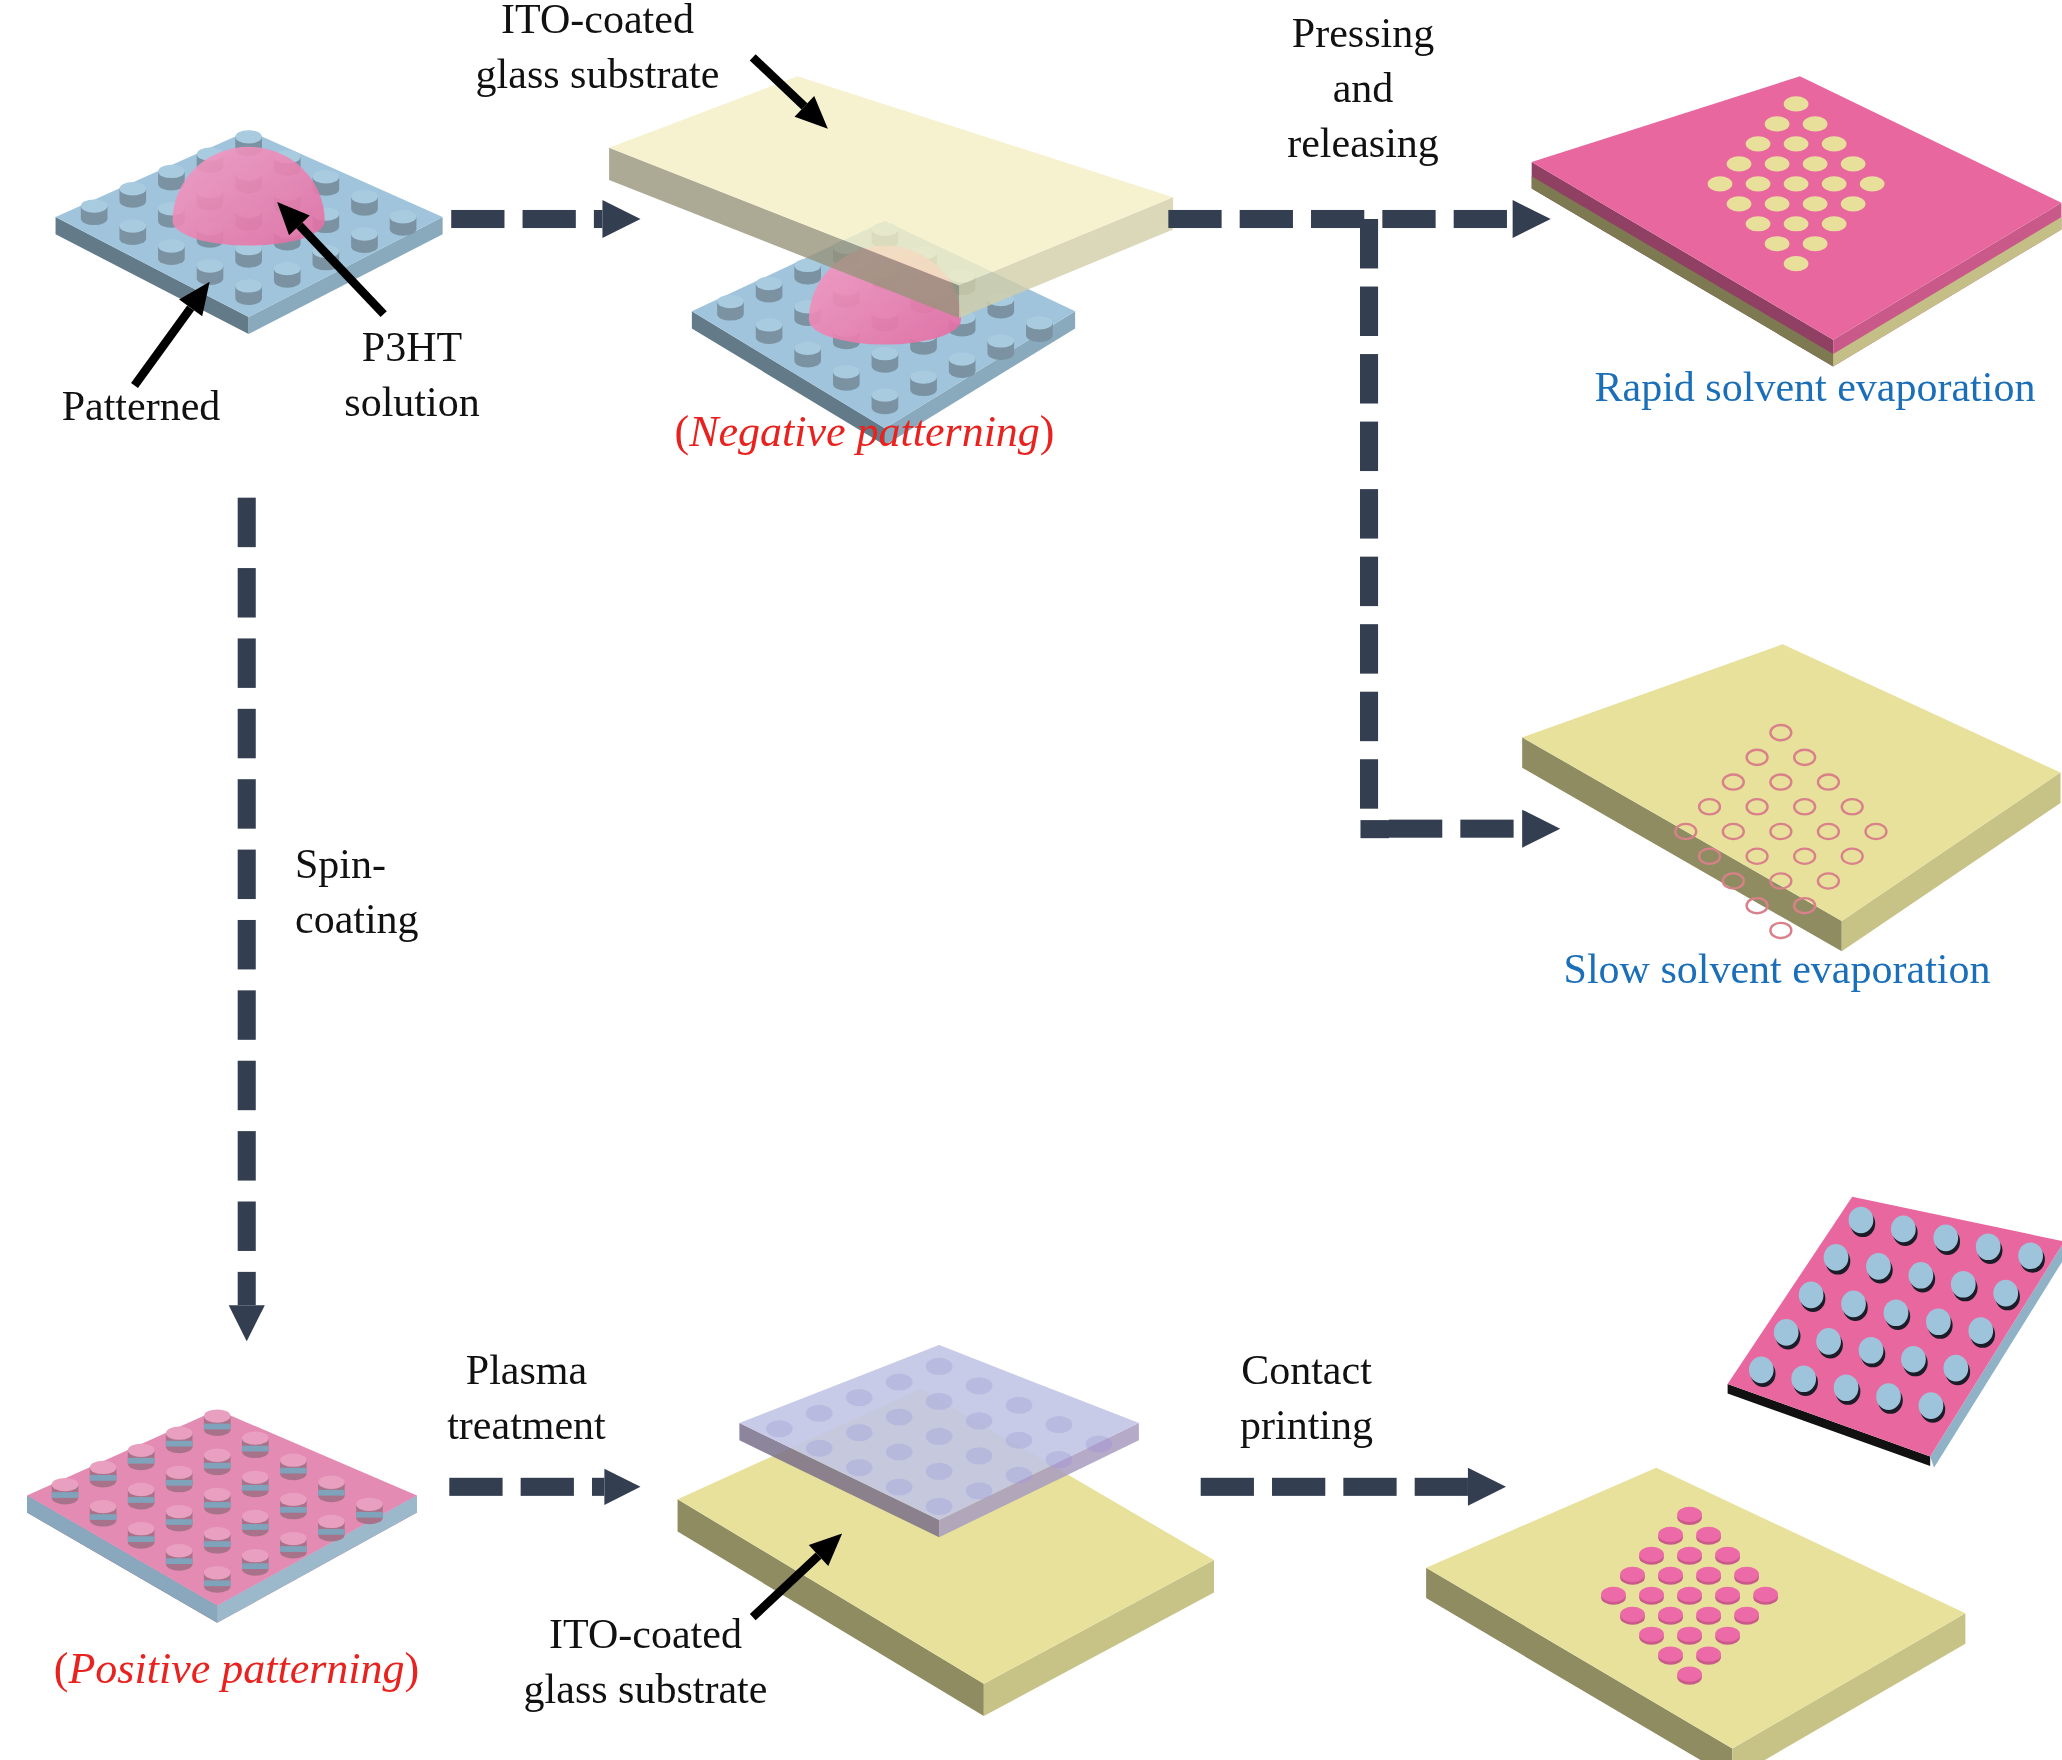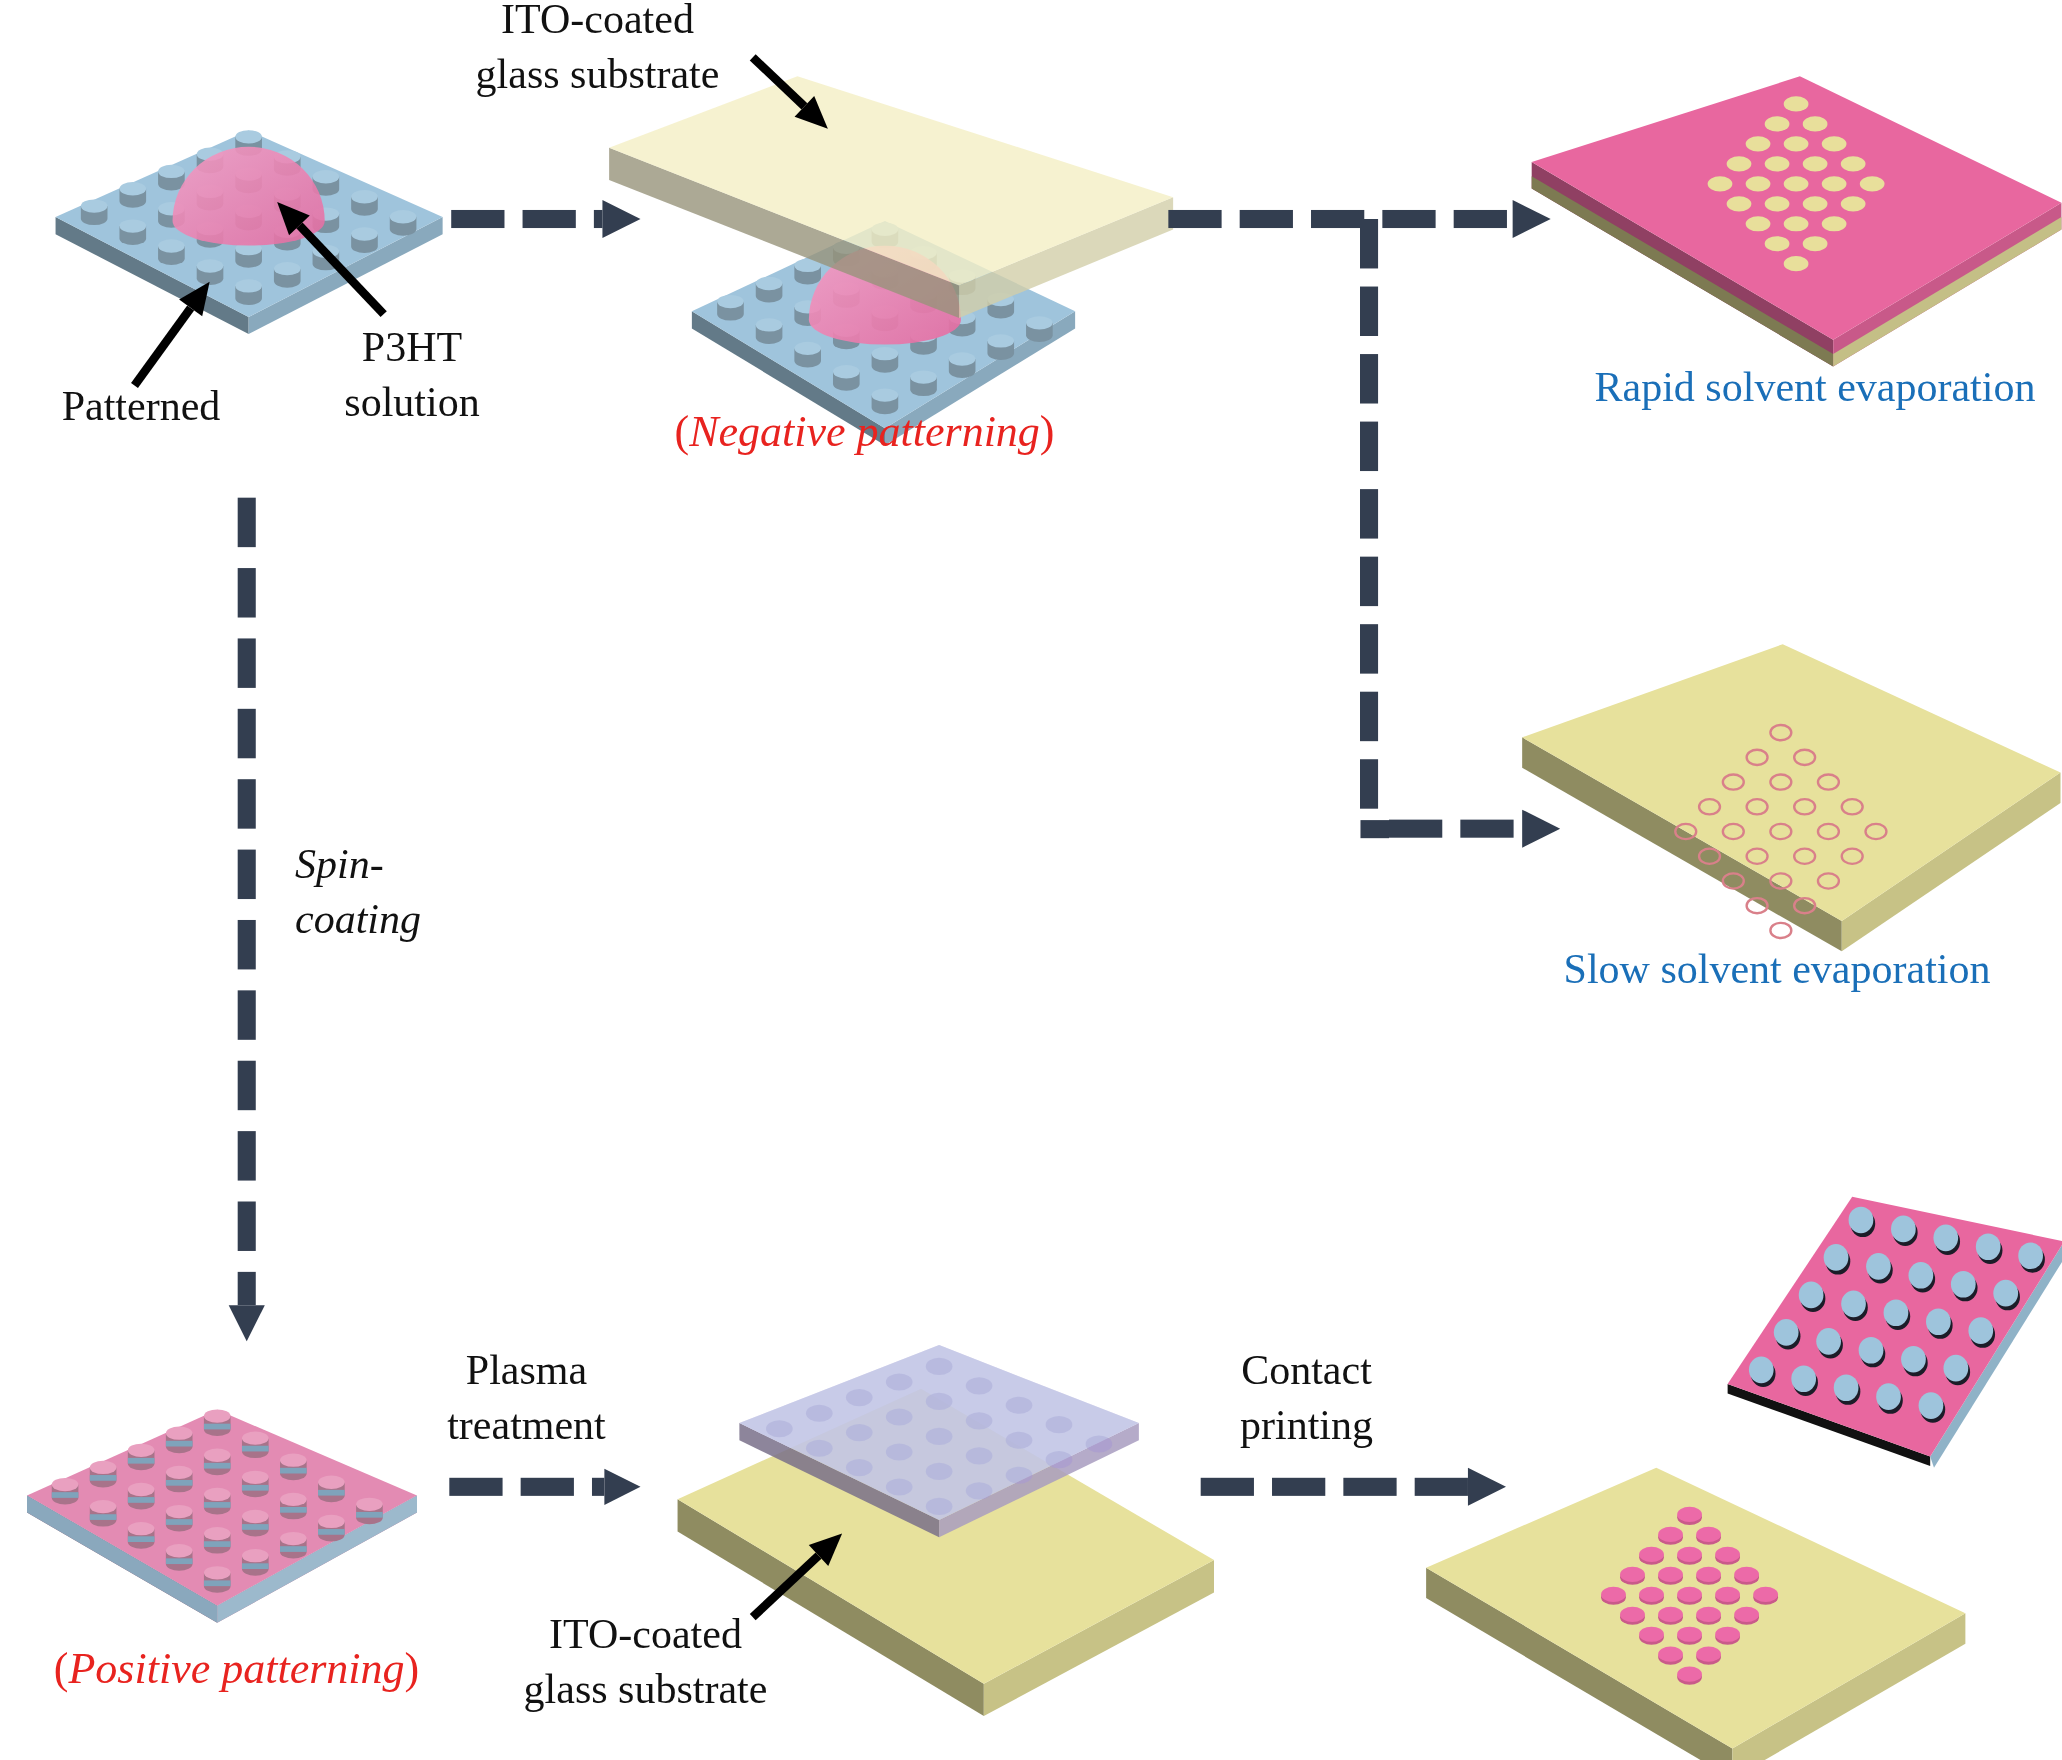--- a/index.html
+++ b/index.html
@@ -496,20 +496,25 @@
         <line x1="783" y1="1700" x2="852.179272446508" y2="1635.2364257947586" stroke="#000000" stroke-width="9"></line>
         <polygon points="877,1612 862.430636767725,1646.1867467742404 841.927908125291,1624.2861048152768" fill="#000000"></polygon>
       </g>
   </svg>
 
   <div class="lbl" style="left:447px; top:-7.6px; width:285px;">
     <span>ITO-coated</span>
     <span>glass substrate</span>
   </div>
 
+  <div class="lbl" style="left:1236px; top:5.7px; width:238px;">
+    <span>Pressing</span>
+    <span>and</span>
+    <span>releasing</span>
+  </div>
 
   <div class="lbl" style="left:304px; top:320px; width:200px;">
     <span>P3HT</span>
     <span>solution</span>
   </div>
 
   <div class="lbl" style="left:0px; top:379px; width:266px;">
     <span>Patterned</span>
   </div>
 
@@ -518,21 +523,21 @@
   </div>
 
   <div class="lbl blue" style="left:1550px; top:360px; width:514px;">
     <span>Rapid solvent evaporation</span>
   </div>
 
   <div class="lbl blue" style="left:1512px; top:942px; width:514px;font-family:Liberation Serif, serif;">
     <span>Slow solvent evaporation</span>
   </div>
 
-  <div class="lbl" style="left:287px; top:837px; width:152px; text-align:left;font-style:italic;">
+  <div class="lbl" style="left:287px; top:837px; width:152px; text-align:left;">
     <span>Spin-</span>
     <span>coating</span>
   </div>
 
   <div class="lbl" style="left:409px; top:1343px; width:219px;">
     <span>Plasma</span>
     <span>treatment</span>
   </div>
 
   <div class="lbl" style="left:1189px; top:1343px; width:219px;">

